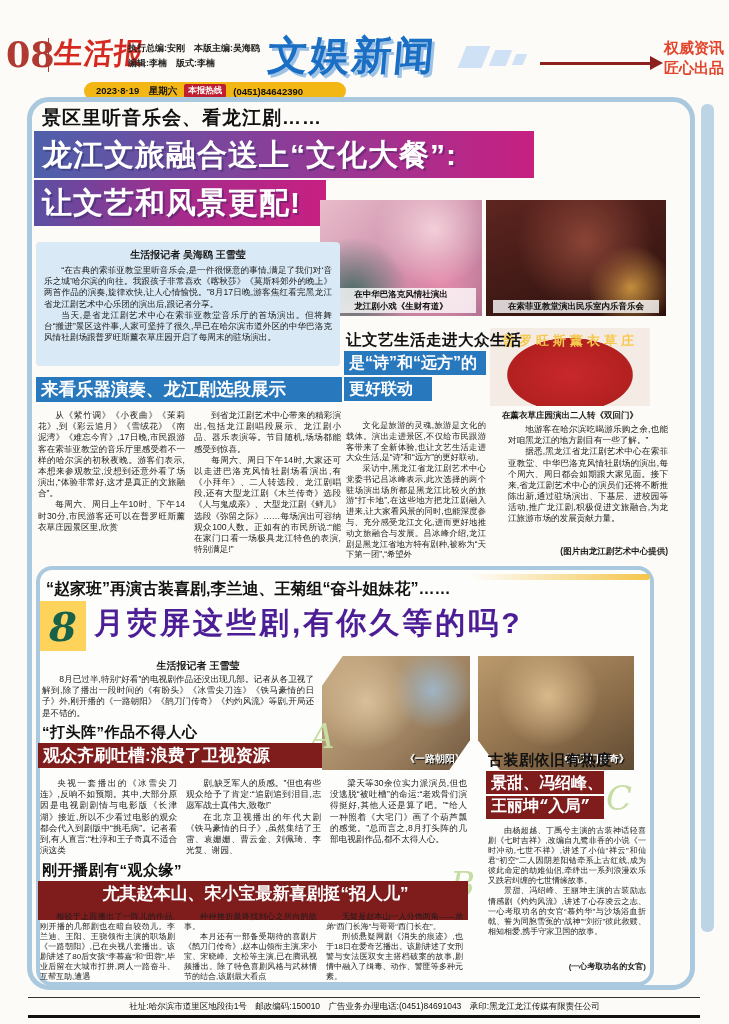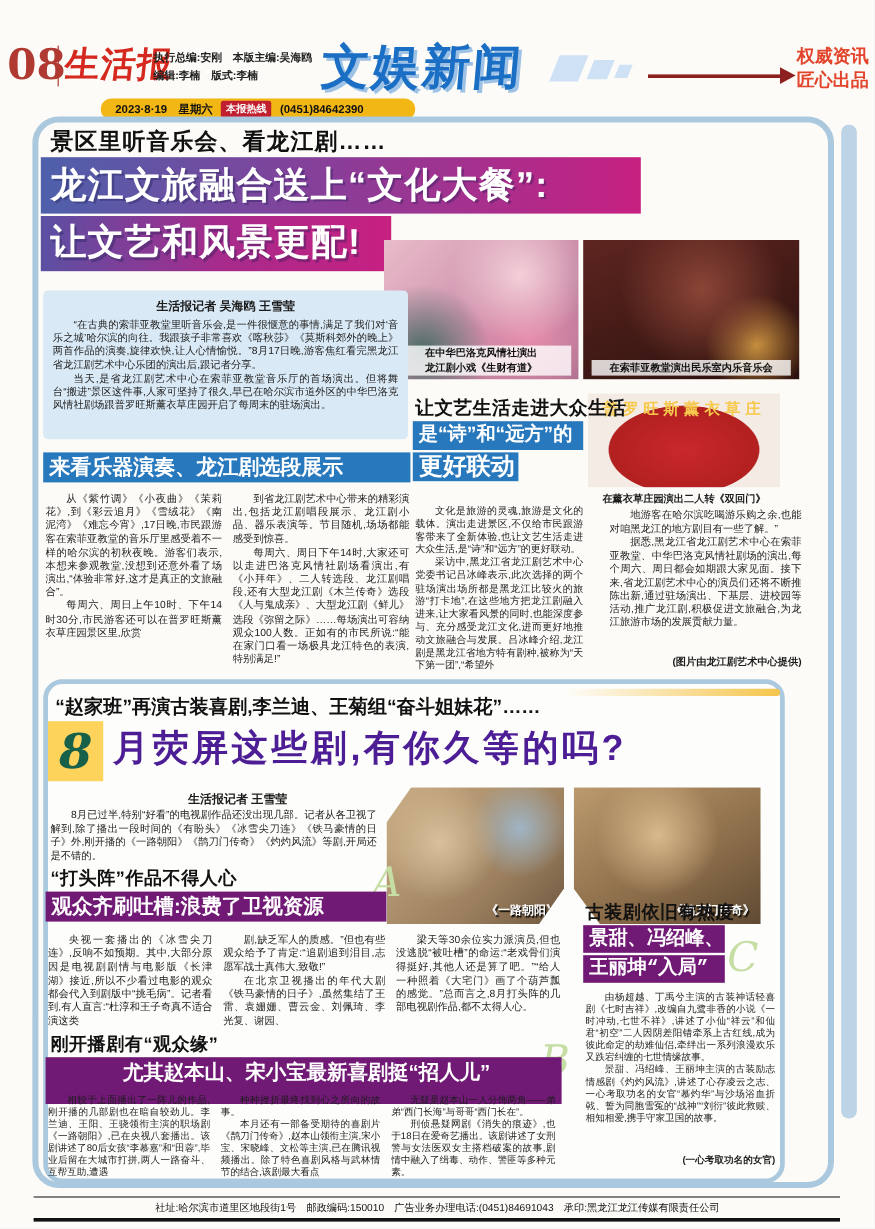--- a/index.html
+++ b/index.html
@@ -69,21 +69,21 @@
   .a1s1-head{left:36px;top:377px;width:306px;height:25px;line-height:25px;}
   .a1s1-col1{left:38px;top:410px;width:147px;height:150px;overflow:hidden;}
   .a1s1-col2{left:194px;top:410px;width:147px;height:150px;overflow:hidden;}
   .photo3{left:490px;top:328px;width:160px;height:78px;
           background:radial-gradient(ellipse at 50% 60%,#c9282d 0%,#b2201f 55%,#f4ece4 56%,#f4ece4 100%);
           display:flex;justify-content:center;}
   .photo3-banner{font-size:13px;font-weight:700;color:#f6c84c;letter-spacing:4px;margin-top:4px;white-space:nowrap;text-align:right;}
   .photo3-cap{left:478px;top:410px;width:184px;text-align:center;font-size:8.5px;font-weight:700;}
   .a1s2-kicker{left:346px;top:330px;}
   .a1s2-head1{left:344px;top:351px;width:142px;height:24px;line-height:24px;font-size:16px;}
-  .a1s2-head2{left:344px;top:377px;width:88px;height:24px;line-height:24px;font-size:20px;}
+  .a1s2-head2{left:344px;top:377px;width:88px;height:24px;line-height:24px;font-size:16px;}
   .a1s2-col1{left:346px;top:420px;width:140px;height:142px;overflow:hidden;font-size:8.3px;}
   .a1s2-col2{left:508px;top:424px;width:160px;height:120px;overflow:hidden;}
   .credit-line{font-size:8.5px;font-weight:700;text-align:right;}
   .a1-credit{left:508px;top:546px;width:160px;}
 
   
   .a2-kicker{left:46px;top:579px;font-size:16px;font-weight:600;color:#111;white-space:nowrap;}
   .a2-numbox{left:40px;top:601px;width:46px;height:50px;background:#fdd35c;display:flex;
              align-items:center;justify-content:center;}
   .a2-num{font-family:"DejaVu Serif",serif;font-style:italic;font-weight:700;font-size:40px;color:#17604a;}
@@ -98,21 +98,21 @@
   .photoB{left:478px;top:656px;width:156px;height:114px;
           clip-path:polygon(0 0,100% 0,100% 100%,14% 100%,0 74%);
           background:radial-gradient(circle at 45% 35%,#d8b98b 0%,rgba(0,0,0,0) 45%),
                      linear-gradient(150deg,#bb9a6d,#8a6c49 60%,#5f4a33);}
   .photocap-ov{position:absolute;right:5px;bottom:4px;font-size:10px;font-weight:700;color:#fff;
                text-shadow:1px 1px 1px #000;}
   .deco-letter{font-family:"DejaVu Serif",serif;font-style:italic;font-size:34px;color:#c6dda4;}
   .letterA{left:310px;top:716px;}
   .letterB{left:450px;top:864px;}
   .letterC{left:606px;top:778px;}
-  .greenbar{background:#701a75;color:#fff;font-weight:800;font-size:17px;white-space:nowrap;
+  .greenbar{background:#7f1d1d;color:#fff;font-weight:800;font-size:17px;white-space:nowrap;
             padding-left:5px;box-sizing:border-box;}
   .a2s1-kicker{left:42px;top:723px;font-size:15px;}
   .a2s1-head{left:38px;top:743px;width:284px;height:25px;line-height:25px;}
   .a2s1-col1{left:40px;top:778px;width:137px;height:86px;overflow:hidden;}
   .a2s1-col2{left:186px;top:778px;width:135px;height:86px;overflow:hidden;}
   .a2s1-col3{left:330px;top:778px;width:137px;height:86px;overflow:hidden;}
   .a2s2-kicker{left:42px;top:861px;font-size:15px;}
   .a2s2-head{left:38px;top:881px;width:430px;height:39px;line-height:25px;text-align:center;}
   .smalltxt{font-size:8px;line-height:1.26;text-align:justify;}
   .smalltxt p{margin:0;text-indent:2em;}

